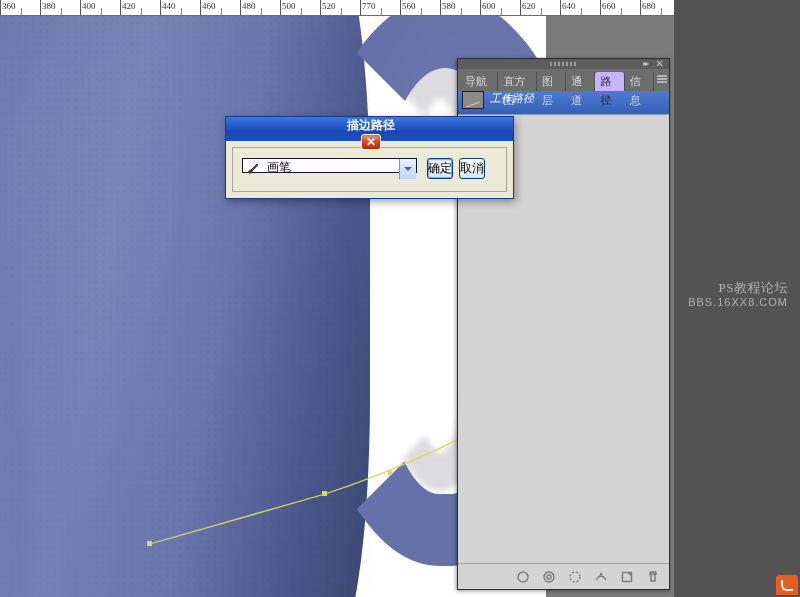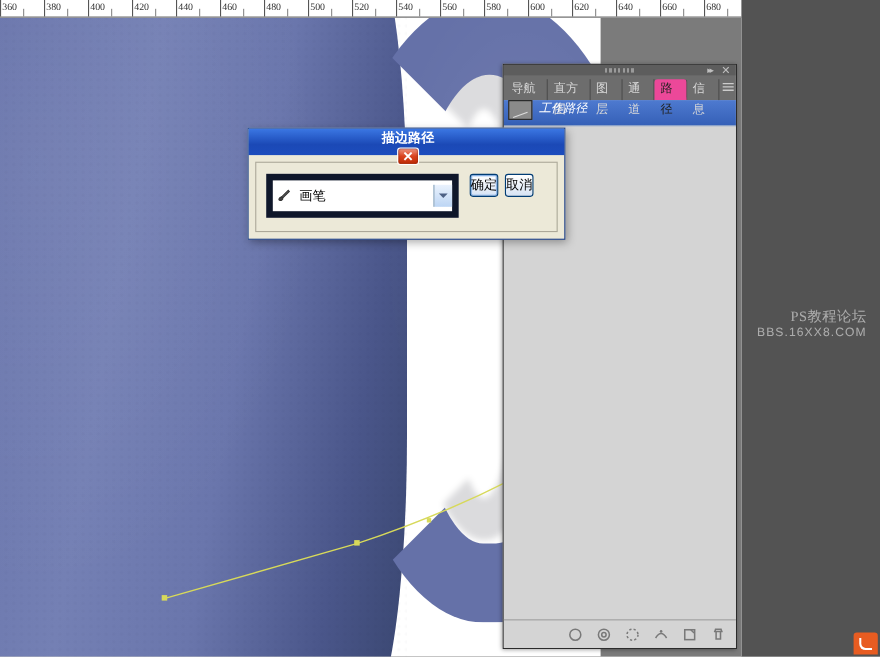--- a/index.html
+++ b/index.html
@@ -39,40 +39,40 @@
   .footer-icon::after { content:""; position:absolute; left:5px; top:5px; width:10px; height:9px; border:2px solid #fff; border-top:none; border-right:none; border-radius:0 0 0 6px; }
 
   
   .panel { position:absolute; left:457px; top:58px; width:213px; height:532px; background:#d4d4d4; border:1px solid #2b2b2b; box-shadow: -1px 1px 4px rgba(0,0,0,.4); z-index:5; }
   .panel-grip { height:10px; background:#5d5d5d; position:relative; }
   .panel-grip::before { content:""; position:absolute; left:50%; top:3px; width:28px; height:4px; margin-left:-14px; background: repeating-linear-gradient(90deg,#9a9a9a 0 2px, transparent 2px 4px); }
   .panel-grip .arrows { position:absolute; right:22px; top:0; color:#bfbfbf; font-size:8px; letter-spacing:-2px; }
   .panel-grip .x { position:absolute; right:5px; top:-1px; color:#bfbfbf; font-size:10px; cursor:pointer; }
   .panel-tabs { height:22px; background:#6d6d6d; display:flex; align-items:flex-end; padding-left:2px; }
   .panel-tabs .tab { height:19px; line-height:19px; padding:0 5px; color:#d8d8d8; font-size:11px; border-right:1px solid #4d4d4d; cursor:pointer; }
-  .panel-tabs .tab.active { background:#ec4899; color:#222; border-radius:3px 3px 0 0;font-family:Liberation Serif, serif; }
+  .panel-tabs .tab.active { background:#c4b5fd; color:#222; border-radius:3px 3px 0 0;font-family:Liberation Serif, serif; }
   .panel-tabs .menu { margin-left:auto; width:18px; height:18px; color:#ddd; text-align:center; cursor:pointer; }
   .panel-tabs .menu svg { width:12px; height:12px; }
 
   .panel-row { height:24px; background:linear-gradient(#4e7ad0,#3560b7); display:flex; color:#fff; padding-left:4px; gap:6px; font-style:italic; font-size:11px; border-bottom:1px solid #859ec9;}
   .panel-row .thumb { width:22px; height:18px; background:#8a8a8a; border:1px solid #222; position:relative; }
   .panel-row .thumb::after { content:""; position:absolute; left:3px; top:12px; width:14px; height:1px; background:#ddd; transform:rotate(-20deg); }
   .panel-body { position:absolute; top:56px; bottom:26px; left:0; right:0; background:#d4d4d4; }
   .panel-footer { position:absolute; bottom:0; left:0; right:0; height:26px; background:#d4d4d4; border-top:1px solid #9e9e9e; display:flex; align-items:center; justify-content:flex-end; gap:10px; padding:0 8px; }
   .panel-footer .ficon { width:16px; height:16px; display:flex; align-items:center; justify-content:center; opacity:.65; cursor:pointer; }
   .panel-footer svg { width:14px; height:14px; stroke:#4a4a4a; fill:none; stroke-width:1.4; }
 
   
   .dialog { position:absolute; left:225px; top:116px; width:289px; background:#ece9d8; border:1px solid #173a85; z-index:10; box-shadow:2px 3px 8px rgba(0,0,0,.35); }
   .titlebar { height:24px; background:linear-gradient(#3b77e3,#1b49b6 60%,#1c4cbd); display:flex; align-items:center; padding:0 3px 0 6px; color:#fff; font-size:12px; font-weight:bold;flex-direction:column; }
   .titlebar .ttl { flex:1; }
   .titlebar .close { width:20px; height:20px; background:linear-gradient(#f29b88,#d9431f 50%,#c02b05); border:1px solid #fff; border-radius:3px; display:flex; align-items:center; justify-content:center; color:#fff; font-family:Arial; font-weight:bold; font-size:12px; cursor:pointer; box-shadow:inset 0 0 2px #7a1a03;}
   .dialog-inner { border:1px solid #aca899; margin:6px; padding:10px 9px 12px; background:#ece9d8; display:flex; gap:10px; }
   .dlg-left { flex:1; }
-  .combo { display:flex; align-items:center; height:40px; border:6px solid #0f172a; background:#fff; }
+  .combo { display:flex; height:15px; border:1px solid #0f172a; background:#fff; }
   .combo .ico { width:20px; height:20px; display:flex; align-items:center; justify-content:center; }
   .combo .ico svg { width:14px; height:14px; stroke:#333; }
   .combo .val { flex:1; padding-left:4px; color:#000; }
   .combo .drop { width:17px; height:20px; background:linear-gradient(#eaf2fd,#bcd5f4); border-left:1px solid #7f9db9; display:flex; align-items:center; justify-content:center; cursor:pointer; }
   .combo .drop::after { content:""; border:4px solid transparent; border-top-color:#4d6185; margin-top:4px; }
   .chk-row { margin-top:10px; display:flex; align-items:center; gap:4px; }
   .chk { width:13px; height:13px; border:1px solid #1c5180; background:#fff; display:flex; align-items:center; justify-content:center; }
   .chk::after { content:""; width:8px; height:4px; border:2px solid #21a121; border-top:none; border-right:none; transform:rotate(-50deg) translateY(-1px); }
   .dlg-right { width:70px; display:flex; flex-direction:row; gap:6px; }
   .btn { height:21px; border:1px solid #003c74; background:linear-gradient(#fff,#eef3fa 45%,#d6e3f4); border-radius:3px; cursor:pointer; text-align:center; line-height:19px; font-size:12px; }
@@ -104,21 +104,21 @@
   <div class="tick">
       <span>480</span>
     </div>
   <div class="tick">
       <span>500</span>
     </div>
   <div class="tick">
       <span>520</span>
     </div>
   <div class="tick">
-      <span>540</span>
+      <span>770</span>
     </div>
   <div class="tick">
       <span>560</span>
     </div>
   <div class="tick">
       <span>580</span>
     </div>
   <div class="tick">
       <span>600</span>
     </div>

